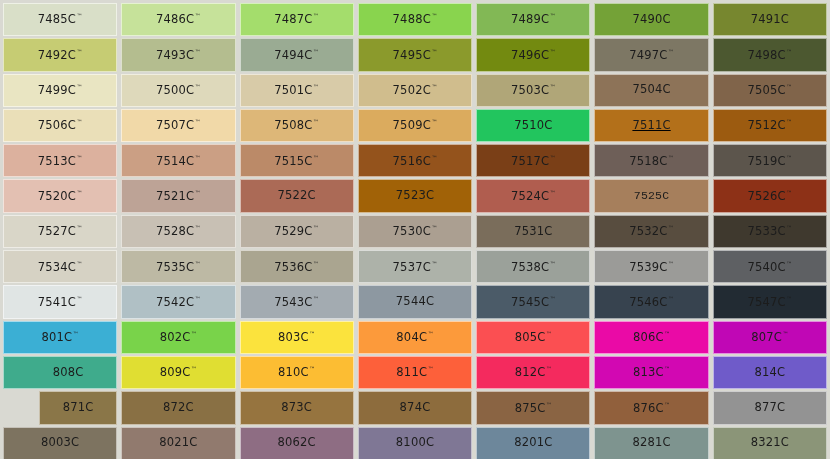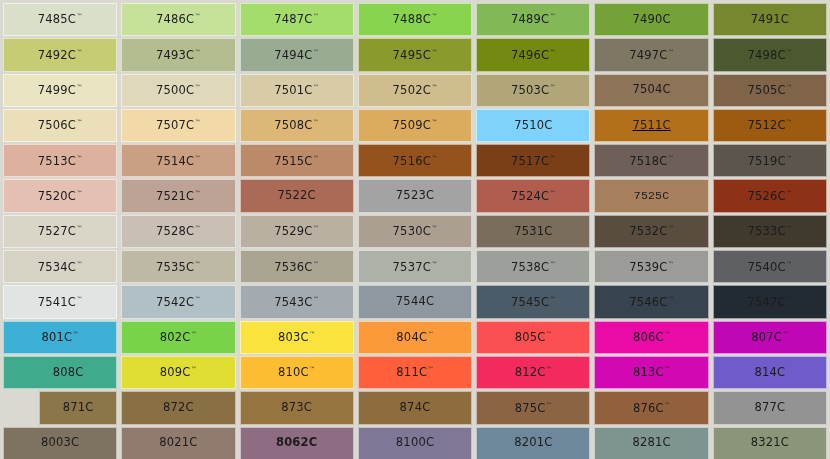--- a/index.html
+++ b/index.html
@@ -124,21 +124,21 @@
     </div>
     <div class="swatch" style="background-color: rgb(241, 217, 168);">
       <span class="swatch-label" style="color: rgb(28, 28, 28);">7507C<span class="tm">™</span></span>
     </div>
     <div class="swatch" style="background-color: rgb(221, 183, 120);">
       <span class="swatch-label" style="color: rgb(28, 28, 28);">7508C<span class="tm">™</span></span>
     </div>
     <div class="swatch" style="background-color: rgb(219, 171, 94);">
       <span class="swatch-label" style="color: rgb(28, 28, 28);">7509C<span class="tm">™</span></span>
     </div>
-    <div class="swatch" style="background-color: #7dd3fc;">
+    <div class="swatch" style="background-color: #22c55e;">
       <span class="swatch-label" style="color: rgb(28, 28, 28);">7510C</span>
     </div>
     <div class="swatch" style="background-color: rgb(179, 112, 26); text-decoration: underline;">
       <span class="swatch-label" style="color: rgb(28, 28, 28);">7511C</span>
     </div>
     <div class="swatch" style="background-color: rgb(156, 91, 16);">
       <span class="swatch-label" style="color: rgb(28, 28, 28);">7512C<span class="tm">™</span></span>
     </div>
     <div class="swatch" style="background-color: rgb(220, 177, 158);">
       <span class="swatch-label" style="color: rgb(28, 28, 28);">7513C<span class="tm">™</span></span>
@@ -163,21 +163,21 @@
     </div>
     <div class="swatch" style="background-color: rgb(227, 192, 178);">
       <span class="swatch-label" style="color: rgb(28, 28, 28);">7520C<span class="tm">™</span></span>
     </div>
     <div class="swatch" style="background-color: rgb(189, 163, 150);">
       <span class="swatch-label" style="color: rgb(28, 28, 28);">7521C<span class="tm">™</span></span>
     </div>
     <div class="swatch" style="background-color: rgb(171, 106, 86);">
       <span class="swatch-label" style="color: rgb(28, 28, 28);">7522C</span>
     </div>
-    <div class="swatch" style="background-color: #a3a3a3; align-items: center;">
+    <div class="swatch" style="background-color: #a16207; align-items: center;">
       <span class="swatch-label" style="color: rgb(28, 28, 28);">7523C</span>
     </div>
     <div class="swatch" style="background-color: rgb(176, 93, 79);">
       <span class="swatch-label" style="color: rgb(28, 28, 28);">7524C<span class="tm">™</span></span>
     </div>
     <div class="swatch" style="background-color: rgb(166, 127, 92);">
       <span class="swatch-label" style="color: rgb(28, 28, 28); font-family: Liberation Mono, monospace;">7525C</span>
     </div>
     <div class="swatch" style="background-color: rgb(141, 49, 23);">
       <span class="swatch-label" style="color: rgb(28, 28, 28);">7526C<span class="tm">™</span></span>
@@ -308,21 +308,21 @@
     <div class="swatch" style="background-color: rgb(147, 147, 147);">
       <span class="swatch-label" style="color: rgb(28, 28, 28);">877C</span>
     </div>
     <div class="swatch" style="background-color: rgb(125, 115, 96);">
       <span class="swatch-label" style="color: rgb(28, 28, 28);">8003C</span>
     </div>
     <div class="swatch" style="background-color: rgb(145, 122, 110);">
       <span class="swatch-label" style="color: rgb(28, 28, 28);">8021C</span>
     </div>
     <div class="swatch" style="background-color: rgb(142, 109, 131);">
-      <span class="swatch-label" style="color: rgb(28, 28, 28); font-weight: bold;">8062C</span>
+      <span class="swatch-label" style="color: rgb(28, 28, 28);">8062C</span>
     </div>
     <div class="swatch" style="background-color: rgb(127, 119, 149);">
       <span class="swatch-label" style="color: rgb(28, 28, 28);">8100C</span>
     </div>
     <div class="swatch" style="background-color: rgb(109, 135, 155);">
       <span class="swatch-label" style="color: rgb(28, 28, 28);">8201C</span>
     </div>
     <div class="swatch" style="background-color: rgb(126, 148, 143);">
       <span class="swatch-label" style="color: rgb(28, 28, 28);">8281C</span>
     </div>

